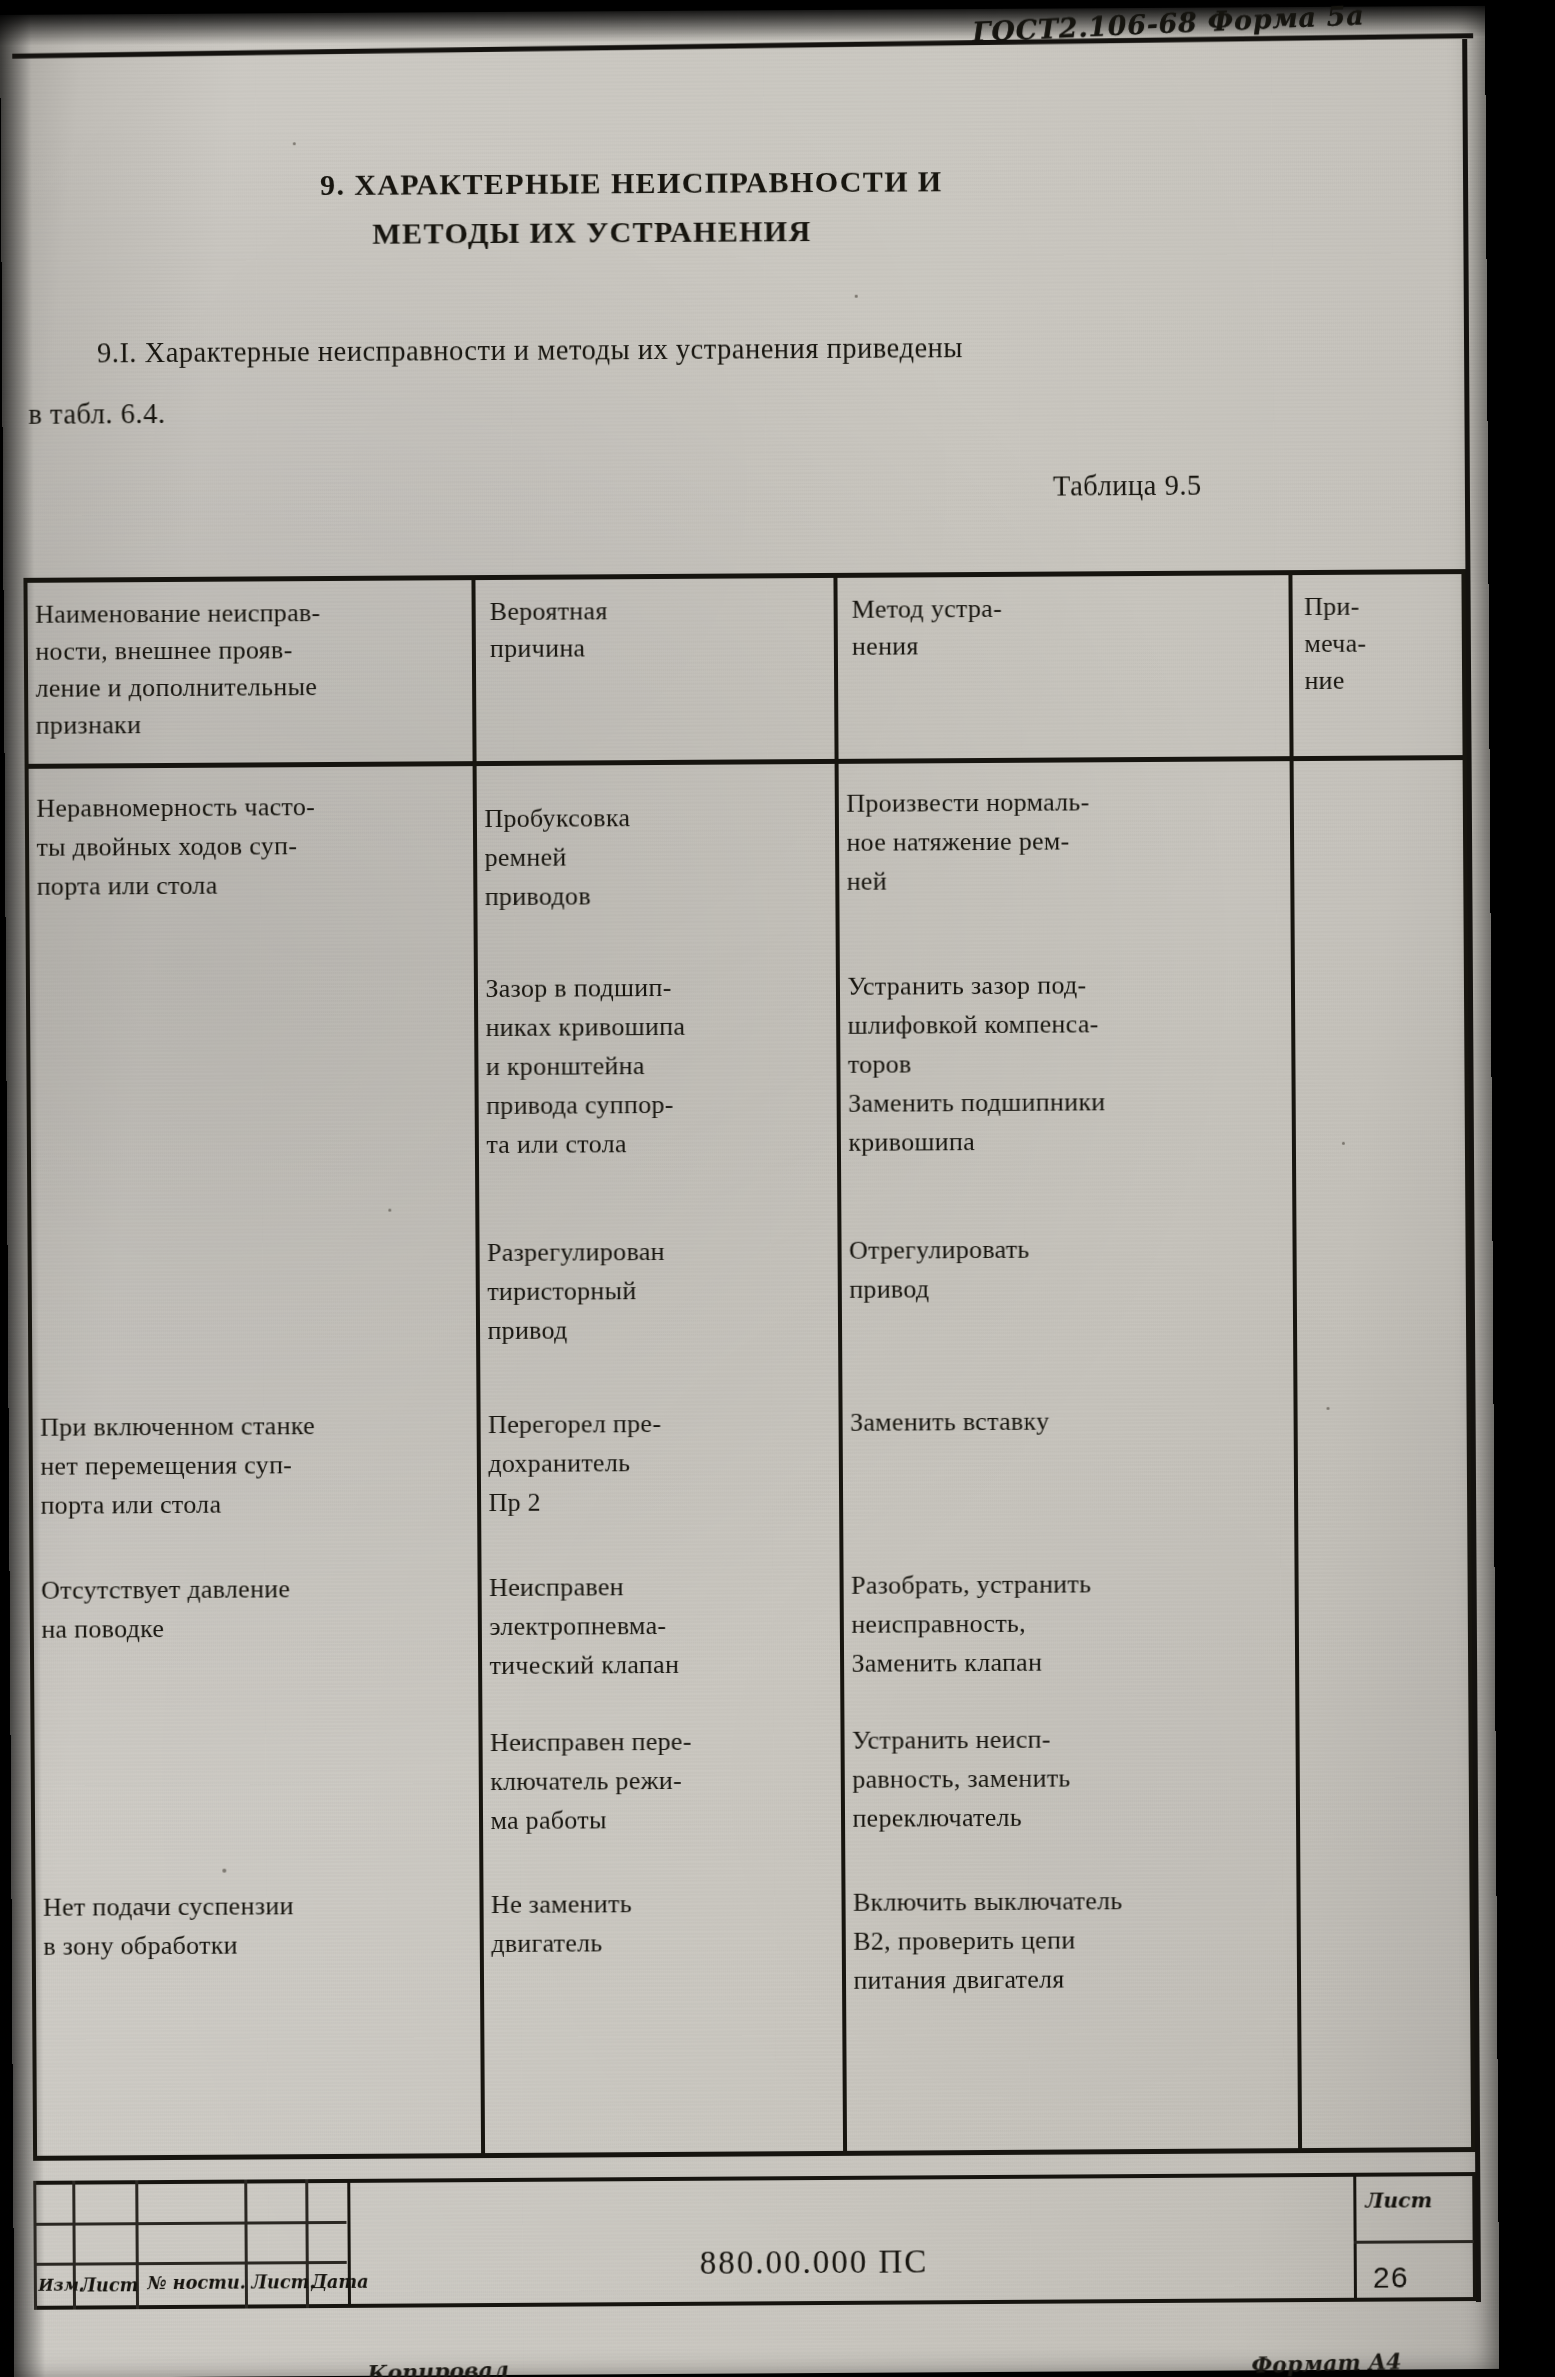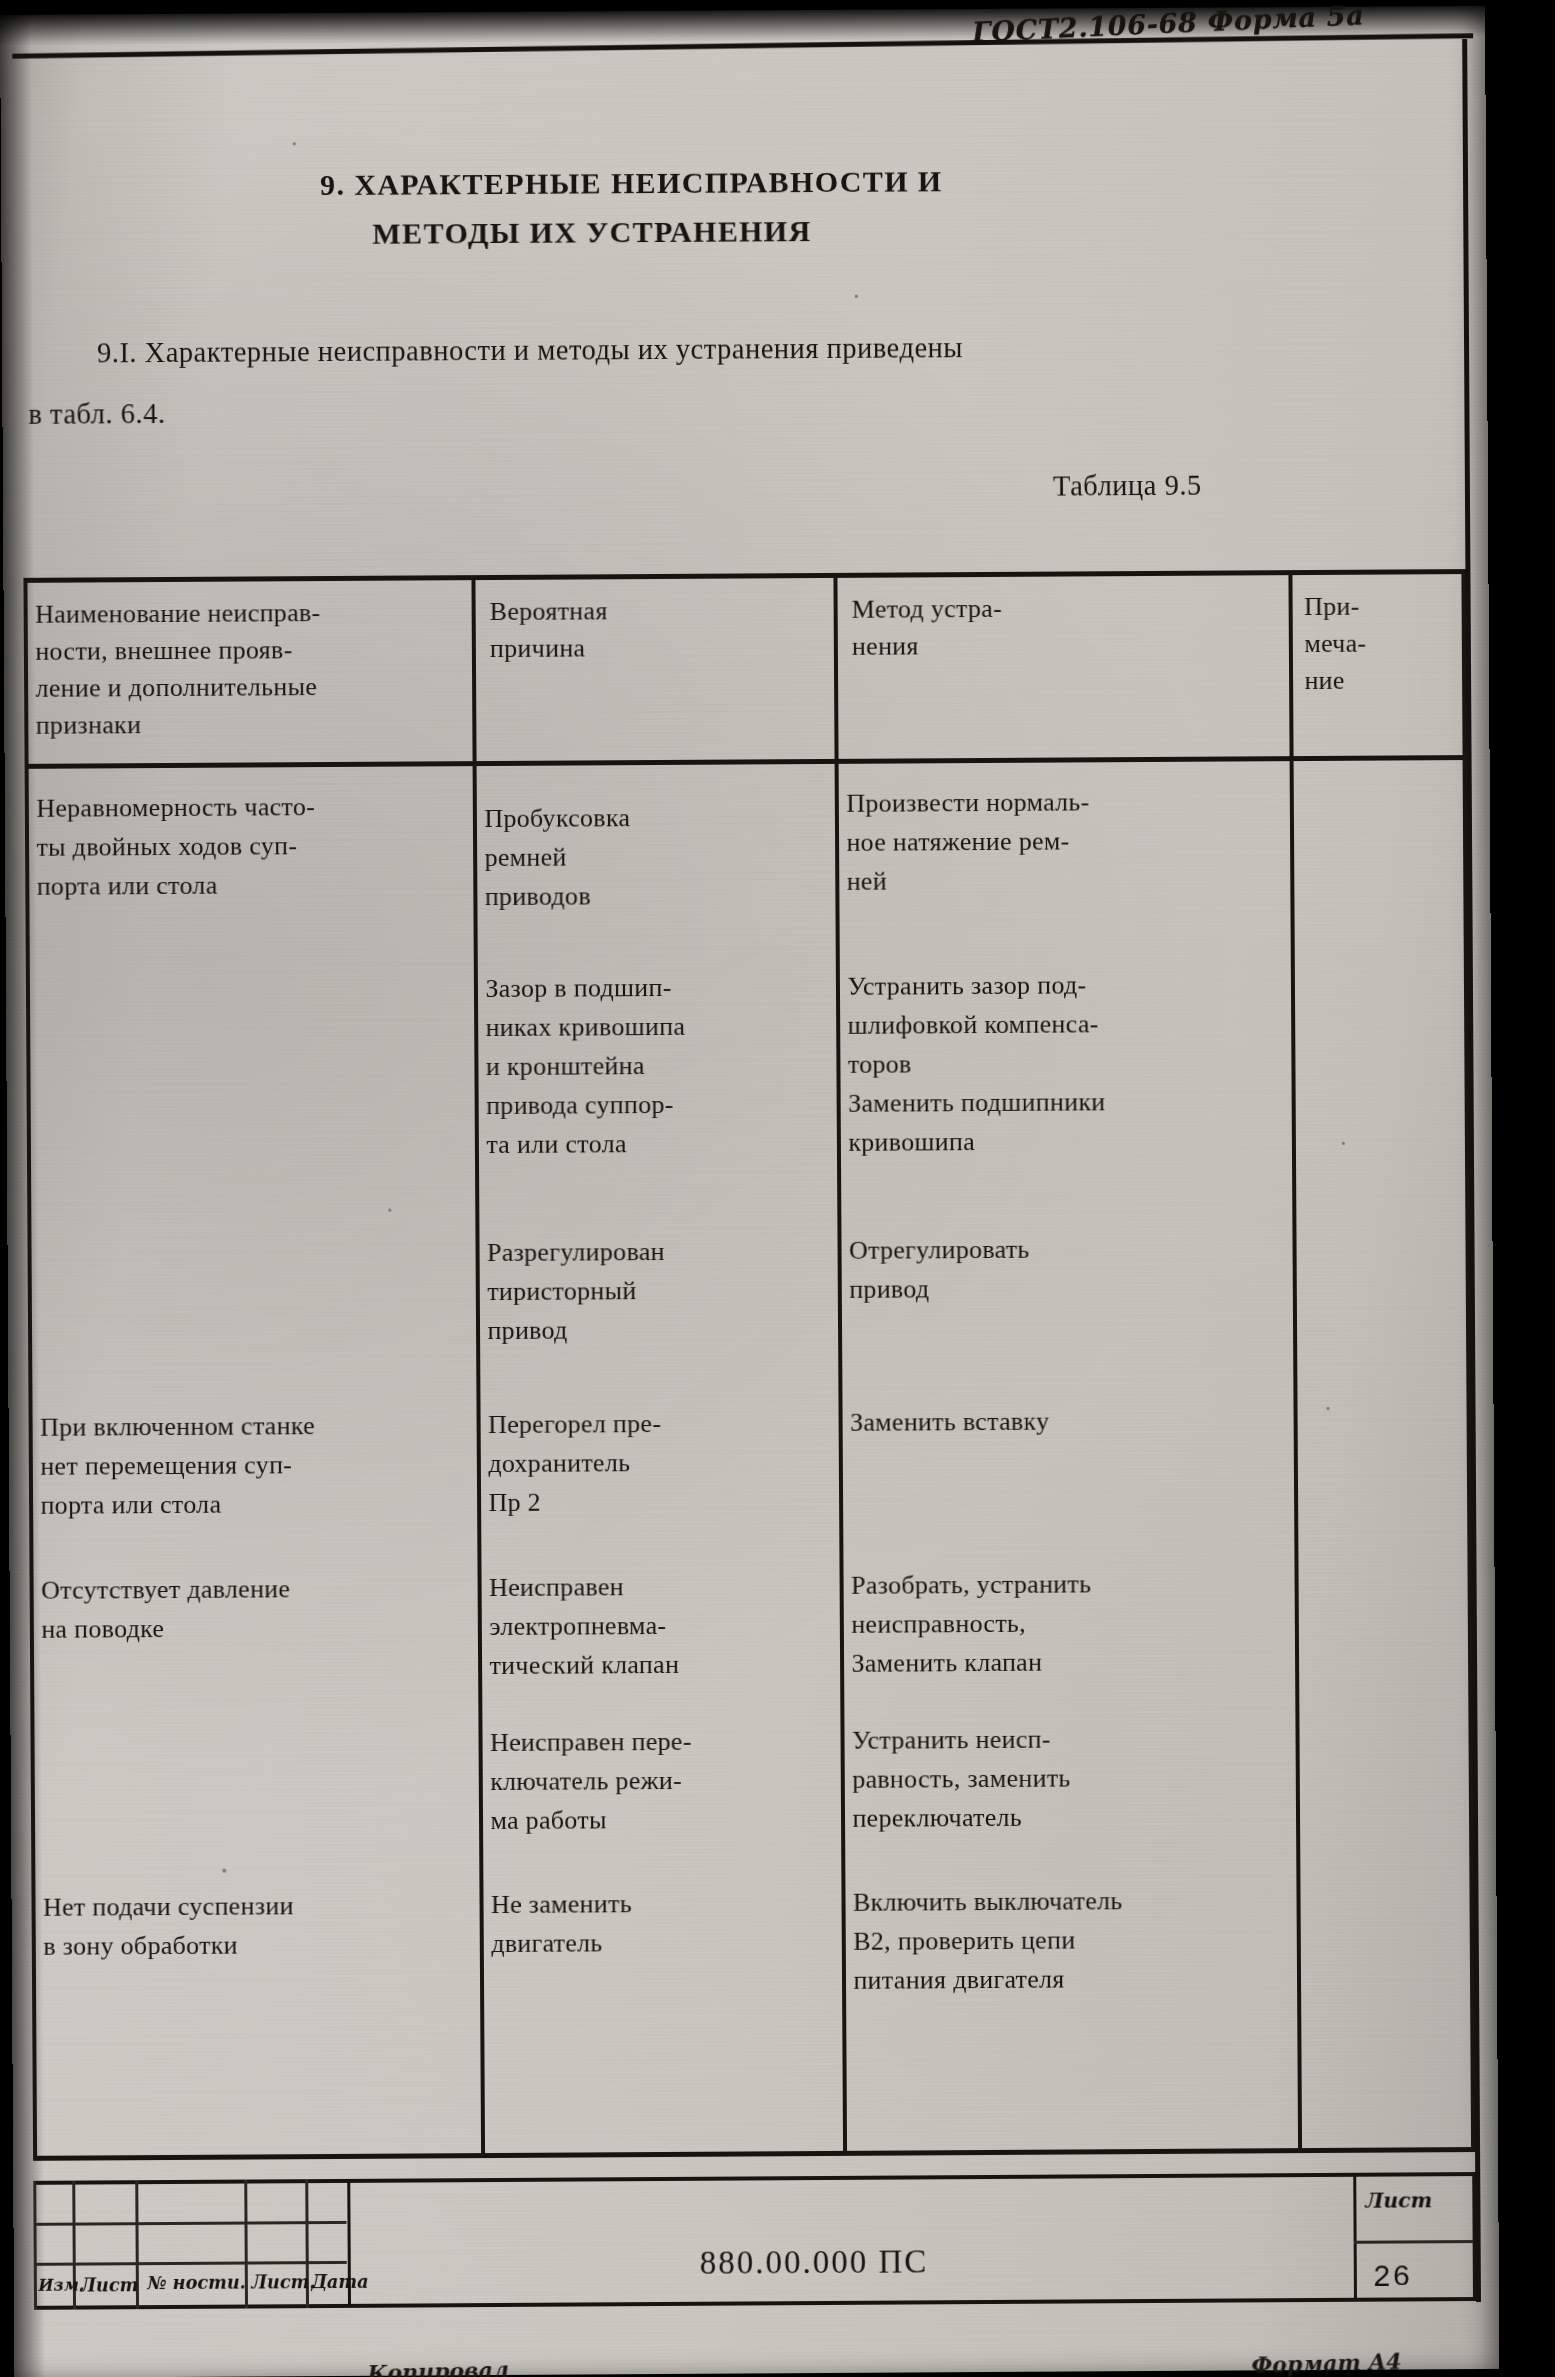--- a/index.html
+++ b/index.html
@@ -146,21 +146,21 @@
     font-family:"Liberation Serif", serif;
     font-size:33px; letter-spacing:2px; color:#16140f; white-space:nowrap;
   }
   #listlbl{
     position:absolute; left:1352px; top:2182px;
     font-family:"DejaVu Serif", serif; font-style:italic; font-weight:700;
     font-size:20.4px; color:#16140f;
   }
   #pageno{
     position:absolute; left:1359px; top:2254px;
-    font-family:Liberation Mono, monospace; font-size:30px; color:#16140f;
+    font-family:Liberation Sans, sans-serif; font-size:30px; color:#16140f;
     letter-spacing:1.4px;
   }
   #kopiroval{
     position:absolute;left:353px;top:2346px;
     font-family:"DejaVu Serif", serif;font-style:italic;font-weight:700;
     font-size:22px;color:#1a1813; transform:rotate(-1.2deg);
   }
   #formatA4{
     position:absolute;left:1237px;top:2343px;
     font-family:"DejaVu Serif", serif;font-style:italic;font-weight:700;

